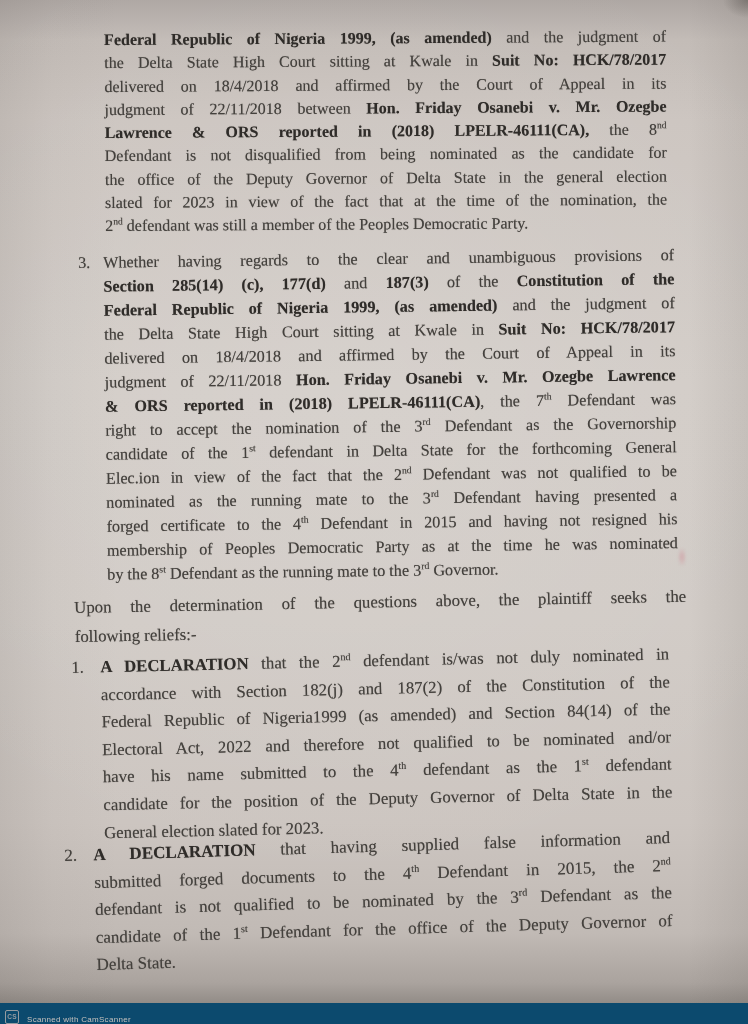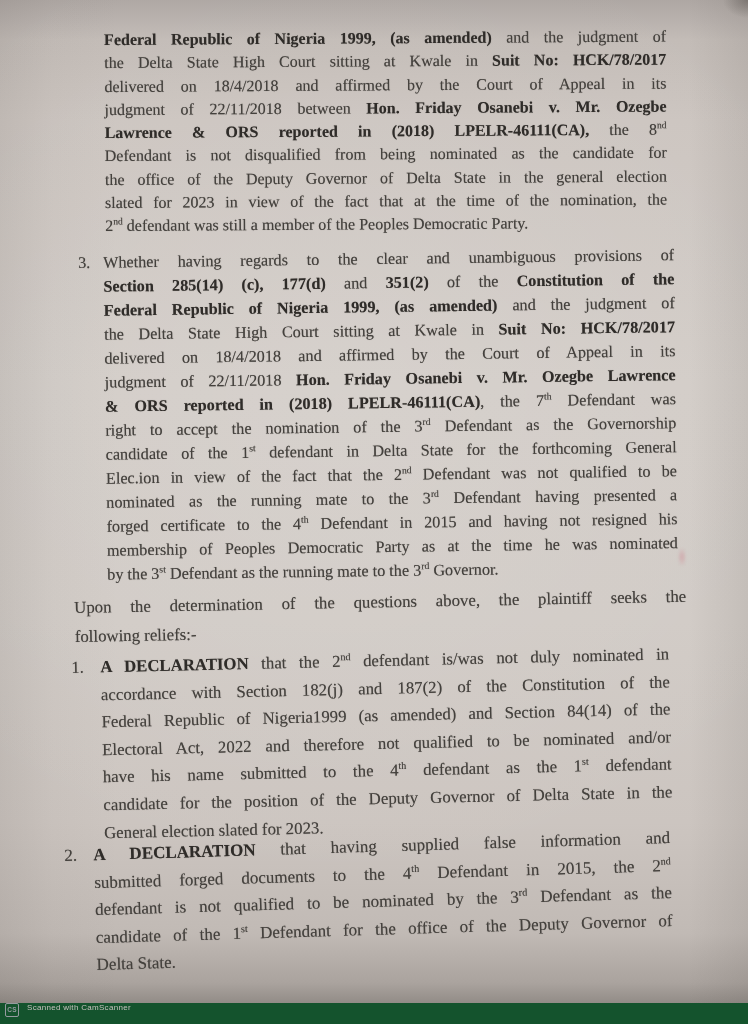--- a/index.html
+++ b/index.html
@@ -38,22 +38,22 @@
 
   .blk-a{left:104px;top:28px;width:562px;font-size:16px;line-height:23.3px;transform:rotate(-0.35deg);}
   .blk-b{left:78px;top:251px;width:596px;font-size:16.2px;line-height:24px;transform:rotate(-0.75deg);}
   .blk-c{left:74px;top:593px;width:612px;font-size:16.8px;line-height:29px;transform:rotate(-1.05deg);}
   .blk-d{left:71px;top:654px;width:598px;font-size:16.8px;line-height:27.6px;transform:rotate(-1.3deg);}
   .blk-e{left:64px;top:842px;width:606px;font-size:17px;line-height:27.6px;transform:rotate(-1.7deg);}
   .blk-d .marker,.blk-e .marker{flex-basis:29px;}
 
   
   .strip{
-    position:absolute;left:0;top:1003px;width:748px;height:21px;background:#14532d;
-    display:flex;align-items:flex-start;font-family:"Liberation Sans","DejaVu Sans",sans-serif;
+    position:absolute;left:0;top:1003px;width:748px;height:21px;background:#0c4a6e;
+    display:flex;align-items:flex-end;font-family:"Liberation Sans","DejaVu Sans",sans-serif;
   }
   .cs-icon{
     margin-left:5px;width:12px;height:12px;border:1px solid #959ba0;border-radius:2px;
     color:#959ba0;font-size:6.5px;font-weight:700;line-height:12px;text-align:center;
     letter-spacing:0.2px;flex:0 0 auto;
   }
   .wm-text{margin-left:8px;font-size:8px;color:#c6c2be;letter-spacing:0.3px;}
 </style>
 </head>
 <body>
@@ -74,33 +74,33 @@
           <div class="line"><span>Defendant is not disqualified from being nominated as the candidate for</span></div>
           <div class="line"><span>the office of the Deputy Governor of Delta State in the general election</span></div>
           <div class="line"><span>slated for 2023 in view of the fact that at the time of the nomination, the</span></div>
           <div class="line last"><span>2</span><sup>nd</sup><span> defendant was still a member of the Peoples Democratic Party.</span></div>
         </div>
       </div>
       <div class="block blk-b">
         <div class="marker">3.</div>
         <div class="lines">
           <div class="line"><span>Whether having regards to the clear and unambiguous provisions of</span></div>
-          <div class="line"><span class="bold">Section 285(14) (c), 177(d)</span><span> and </span><span class="bold">351(2)</span><span> of the </span><span class="bold">Constitution of the</span></div>
+          <div class="line"><span class="bold">Section 285(14) (c), 177(d)</span><span> and </span><span class="bold">187(3)</span><span> of the </span><span class="bold">Constitution of the</span></div>
           <div class="line"><span class="bold">Federal Republic of Nigeria 1999, (as amended)</span><span> and the judgment of</span></div>
           <div class="line"><span>the Delta State High Court sitting at Kwale in </span><span class="bold">Suit No: HCK/78/2017</span></div>
           <div class="line"><span>delivered on 18/4/2018 and affirmed by the Court of Appeal in its</span></div>
           <div class="line"><span>judgment of 22/11/2018 </span><span class="bold">Hon. Friday Osanebi v. Mr. Ozegbe Lawrence</span></div>
           <div class="line"><span class="bold">&amp; ORS reported in (2018) LPELR-46111(CA)</span><span>, the 7</span><sup>th</sup><span> Defendant was</span></div>
           <div class="line"><span>right to accept the nomination of the 3</span><sup>rd</sup><span> Defendant as the Governorship</span></div>
           <div class="line"><span>candidate of the 1</span><sup>st</sup><span> defendant in Delta State for the forthcoming General</span></div>
           <div class="line"><span>Elec.ion in view of the fact that the 2</span><sup>nd</sup><span> Defendant was not qualified to be</span></div>
           <div class="line"><span>nominated as the running mate to the 3</span><sup>rd</sup><span> Defendant having presented a</span></div>
           <div class="line"><span>forged certificate to the 4</span><sup>th</sup><span> Defendant in 2015 and having not resigned his</span></div>
           <div class="line"><span>membership of Peoples Democratic Party as at the time he was nominated</span></div>
-          <div class="line last"><span>by the 3</span><sup>st</sup><span> Defendant as the running mate to the 3</span><sup>rd</sup><span> Governor.</span></div>
+          <div class="line last"><span>by the 8</span><sup>st</sup><span> Defendant as the running mate to the 3</span><sup>rd</sup><span> Governor.</span></div>
         </div>
       </div>
       <div class="block blk-c">
         <div class="lines">
           <div class="line"><span>Upon the determination of the questions above, the plaintiff seeks the</span></div>
           <div class="line last"><span>following reliefs:-</span></div>
         </div>
       </div>
       <div class="block blk-d">
         <div class="marker">1.</div>

